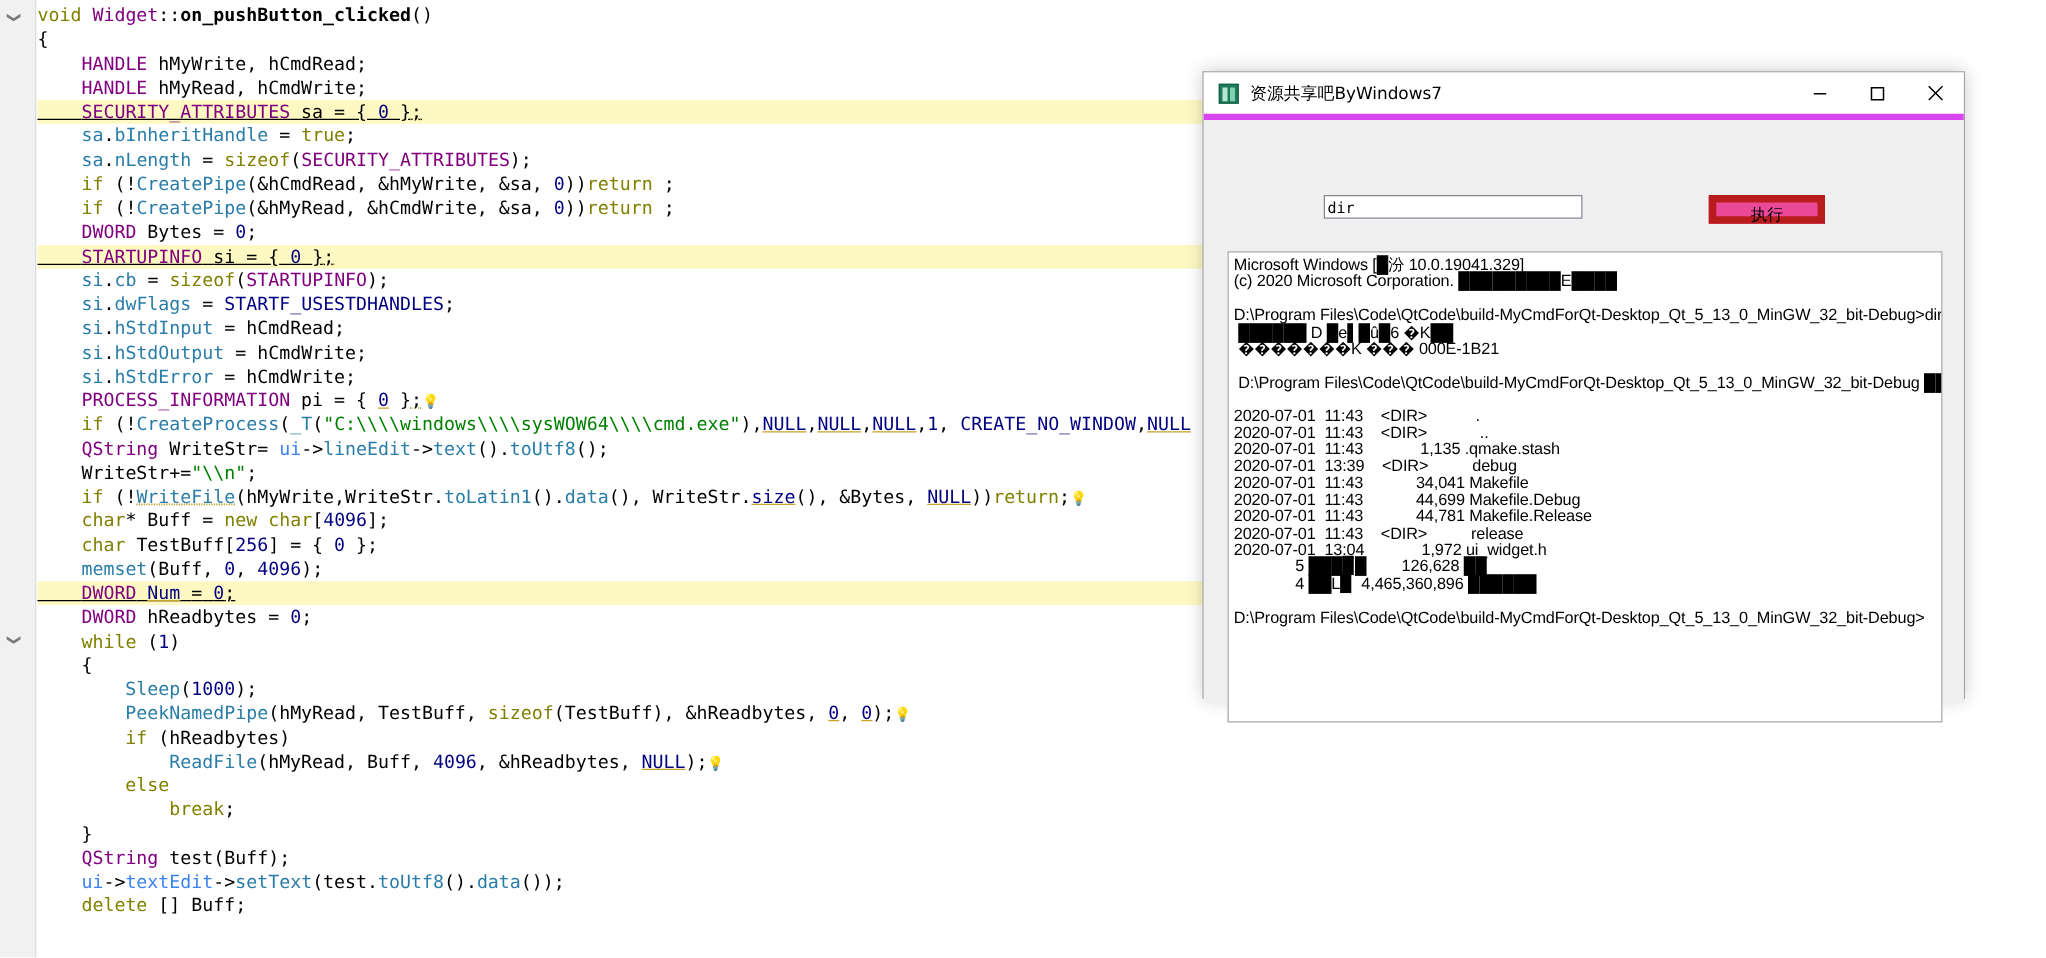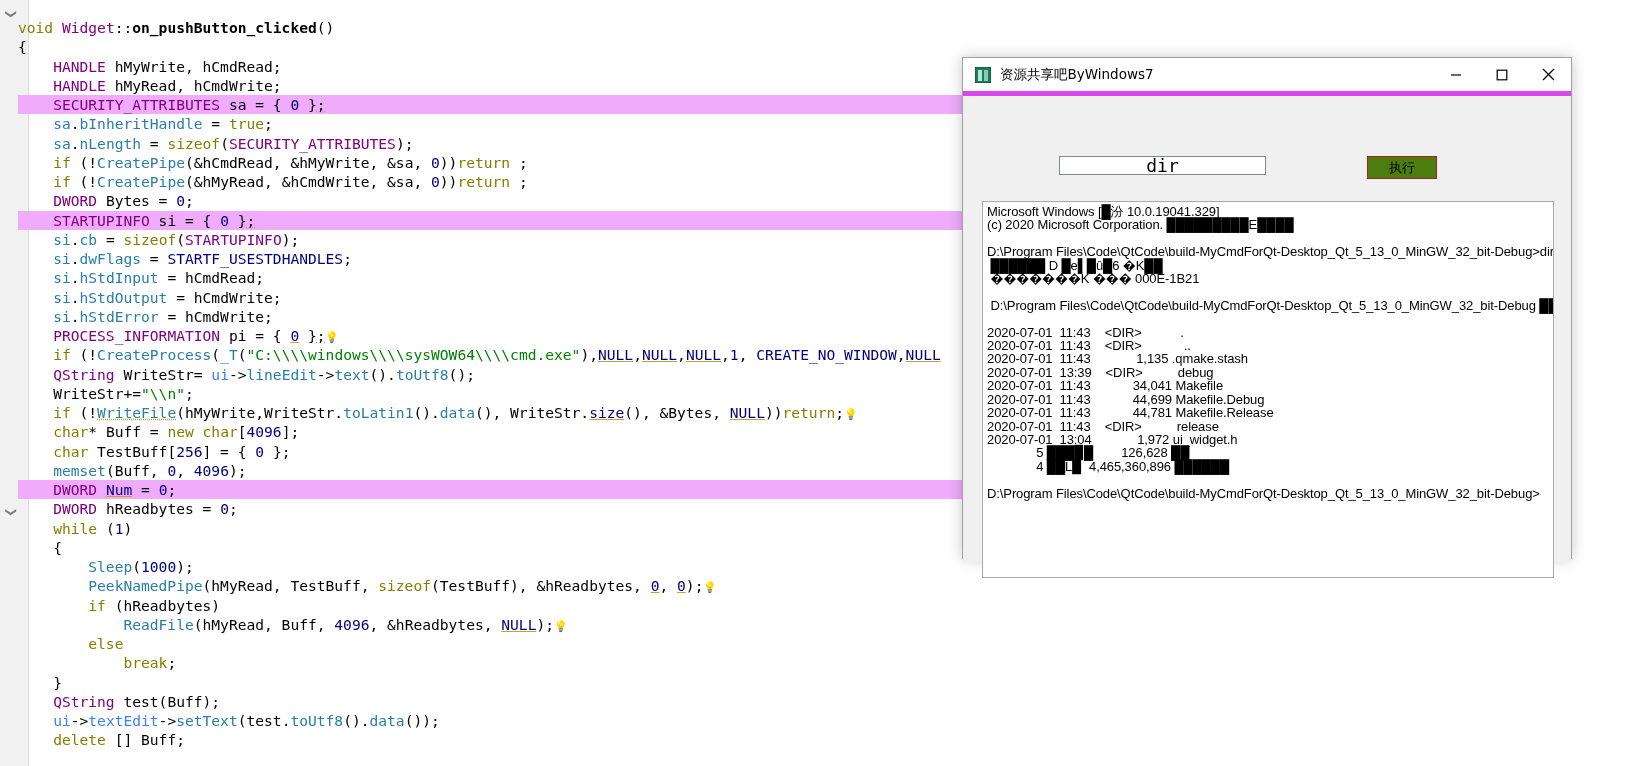--- a/index.html
+++ b/index.html
@@ -33,31 +33,31 @@
     width: 14px; height: 14px;
     color: #7a7a7a;
     font-family: "DejaVu Sans", sans-serif;
     font-size: 11px;
     line-height: 14px;
     text-align: center;
     transform: rotate(90deg);
   }
   #code {
     position: absolute;
-    left: 18px; top: 0;
+    left: 30px; top: 0;
     width: 1315px;
-    padding-top: 18px;
+    padding-top: 3px;
     font-family: "DejaVu Sans Mono", monospace;
     font-size: 14.6px;
     line-height: 19.25px;
     white-space: pre;
     letter-spacing: 0px;
   }
   .ln { display: block; height: 19.25px; }
-  .ln.hl { background: #f0abfc; }
+  .ln.hl { background: #fef9c3; text-decoration: underline; }
 
   
   .t-kw   { color: #808000; }          
   .t-type { color: #800080; }
   .t-fn   { color: #000000; font-weight: bold; }
   .t-call { color: #2a7da8; text-align: right; }
   .t-num  { color: #000080; }
   .t-str  { color: #008000; }
   .t-pln  { color: #000000; }
   .t-op   { color: #000000; }
@@ -140,34 +140,33 @@
     height: 466px;
     background: #f0f0f0;
   }
   #cmd-input {
     position: absolute;
     left: 96px; top: 60px;
     width: 207px; height: 19px;
     background: #ffffff;
     border: 1px solid #828790;
     font-family: "DejaVu Sans Mono", monospace;
-    font-size: 18px;
+    font-size: 12px;
     color: #000000;
     padding: 0 2px;
     box-sizing: border-box;
     line-height: 17px;
     outline: none;
-    text-align: center;
   }
   #run-btn {
     position: absolute;
     left: 404px; top: 60px;
-    width: 70px; height: 23px;
-    background: #4d7c0f;
-    border: 1px solid #b91c1c;
+    width: 93px; height: 23px;
+    background: #ec4899;
+    border: 6px solid #b91c1c;
     font-family: "DejaVu Sans", sans-serif;
     font-size: 13px;
     color: #000000;
     cursor: default;
   }
   #console {
     position: absolute;
     left: 19px; top: 105px;
     width: 572px; height: 377px;
     background: #ffffff;

